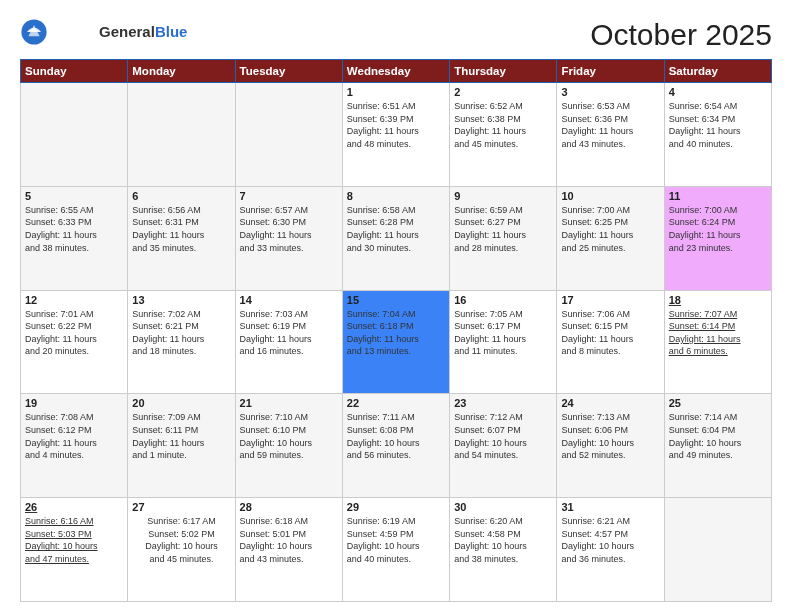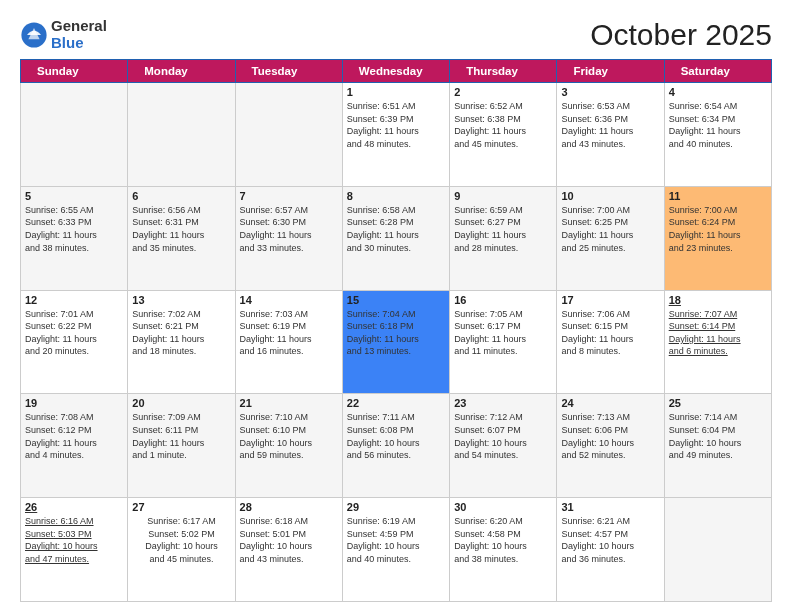--- a/index.html
+++ b/index.html
@@ -23,22 +23,23 @@
       align-items: flex-start;
       margin-bottom: 8px;
     }
     .logo {
       display: flex;
       align-items: center;
       gap: 0px;
     }
     .logo-text {
       display: flex;
-      flex-direction: column;
+      flex-direction: row;
       line-height: 1.1;
+      margin-left: 48px;
     }
     .logo-general {
       font-size: 15px;
       font-weight: bold;
       color: #333;
     }
     .logo-blue {
       font-size: 15px;
       font-weight: bold;
       color: #2a6fc9;
@@ -62,25 +63,25 @@
       color: #444;
     }
     .calendar {
       flex: 1;
       border: 1px solid #ccc;
       border-collapse: collapse;
       width: 100%;
       table-layout: fixed;
     }
     .calendar th {
-      background: #be185d;
+      background: #7f1d1d;
       color: #fff;
       font-size: 11.5px;
       font-weight: bold;
-      padding: 5px 16px;
+      padding: 5px 4px;
       text-align: left;
       border: 1px solid #2060b0;
     }
     .calendar td {
       vertical-align: top;
       border: 1px solid #ccc;
       padding: 3px 4px;
       font-size: 9.5px;
       color: #333;
       height: 82px;
@@ -204,21 +205,21 @@
 Daylight: 11 hours
 and 28 minutes.</div>
           </td>
           <td style="background: rgb(245, 245, 245);">
             <span class="day-num">10</span>
             <div class="day-detail" style="white-space: pre-line;">Sunrise: 7:00 AM
 Sunset: 6:25 PM
 Daylight: 11 hours
 and 25 minutes.</div>
           </td>
-          <td style="background: #fdba74;">
+          <td style="background: #f0abfc;">
             <span class="day-num">11</span>
             <div class="day-detail" style="white-space: pre-line;">Sunrise: 7:00 AM
 Sunset: 6:24 PM
 Daylight: 11 hours
 and 23 minutes.</div>
           </td>
         </tr>
         <tr>
           <td style="background: rgb(255, 255, 255);">
             <span class="day-num">12</span>

